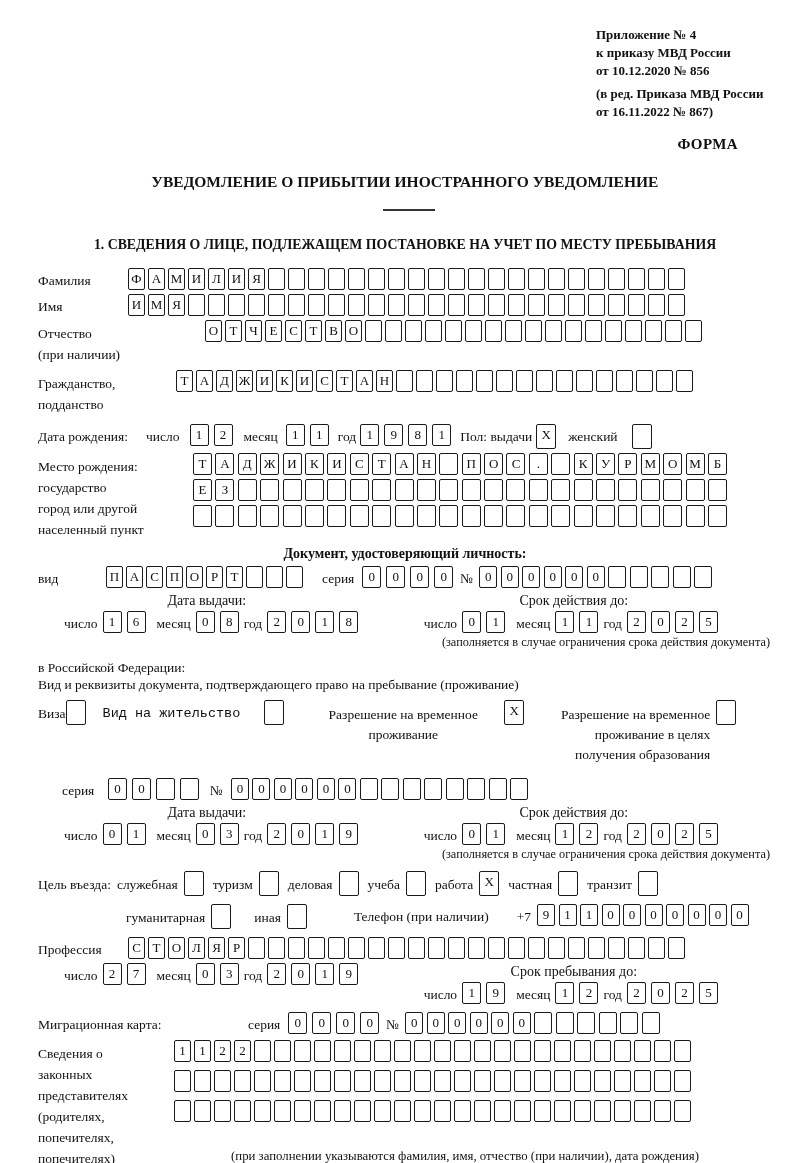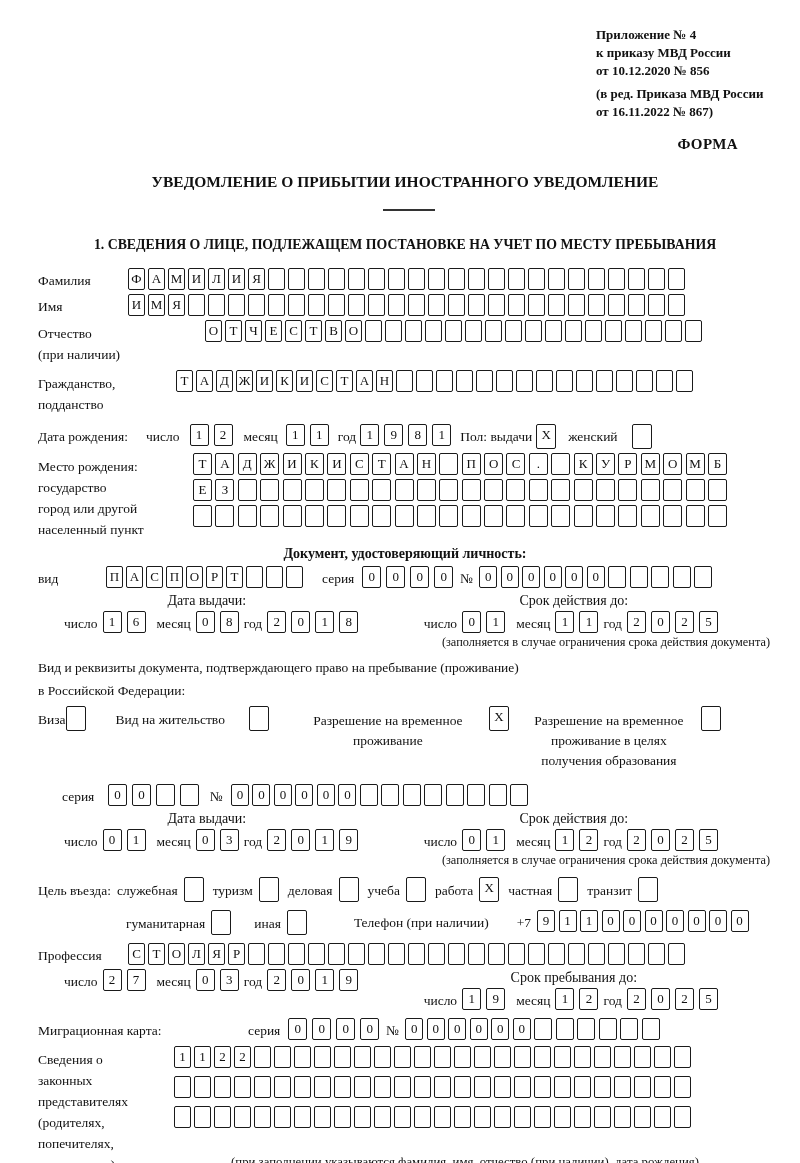--- a/index.html
+++ b/index.html
@@ -422,45 +422,45 @@
             <span class="cell">0</span>
             <span class="cell">2</span>
             <span class="cell">5</span>
           </span>
       </div>
       <div class="dg-note">(заполняется в случае ограничения срока действия документа)</div>
     </div>
   </div>
 
   <div class="res-lines">
+    <div style="margin-top:6px;">в Российской Федерации:</div>
     <div>Вид и реквизиты документа, подтверждающего право на пребывание (проживание)</div>
-    <div style="margin-top:6px;">в Российской Федерации:</div>
   </div>
 
   <div class="res-options">
     <div class="res-opt">
       <span class="opt-label">Виза</span>
       <span class="cells box">
           <span class="cell"></span>
         </span>
     </div>
-    <div class="res-opt" style="margin-left:30px;">
+    <div class="res-opt" style="margin-left:17px;font-family:Liberation Mono, monospace;">
       <span class="opt-label" style="margin-right:24px;">Вид на жительство</span>
       <span class="cells box">
           <span class="cell"></span>
         </span>
     </div>
     <div class="res-opt" style="margin-left:26px;">
       <span class="opt-label opt-center" style="width:186px; margin-right:8px;">Разрешение на временное проживание</span>
       <span class="cells box">
           <span class="cell">X</span>
         </span>
     </div>
     <div class="res-opt" style="margin-left:14px;">
-      <span class="opt-label opt-center" style="width:172px; margin-right:6px;">Разрешение на временное проживание в целях получения образования</span>
+      <span class="opt-label opt-center" style="width:172px; margin-right:6px;text-align:right;">Разрешение на временное проживание в целях получения образования</span>
       <span class="cells box">
           <span class="cell"></span>
         </span>
     </div>
   </div>
 
   <div class="frow" style="margin-top:12px;">
     <div class="flabel" style="width:46px; margin-left:24px;">серия</div>
     <span class="cells cells-sp">
         <span class="cell">0</span>

